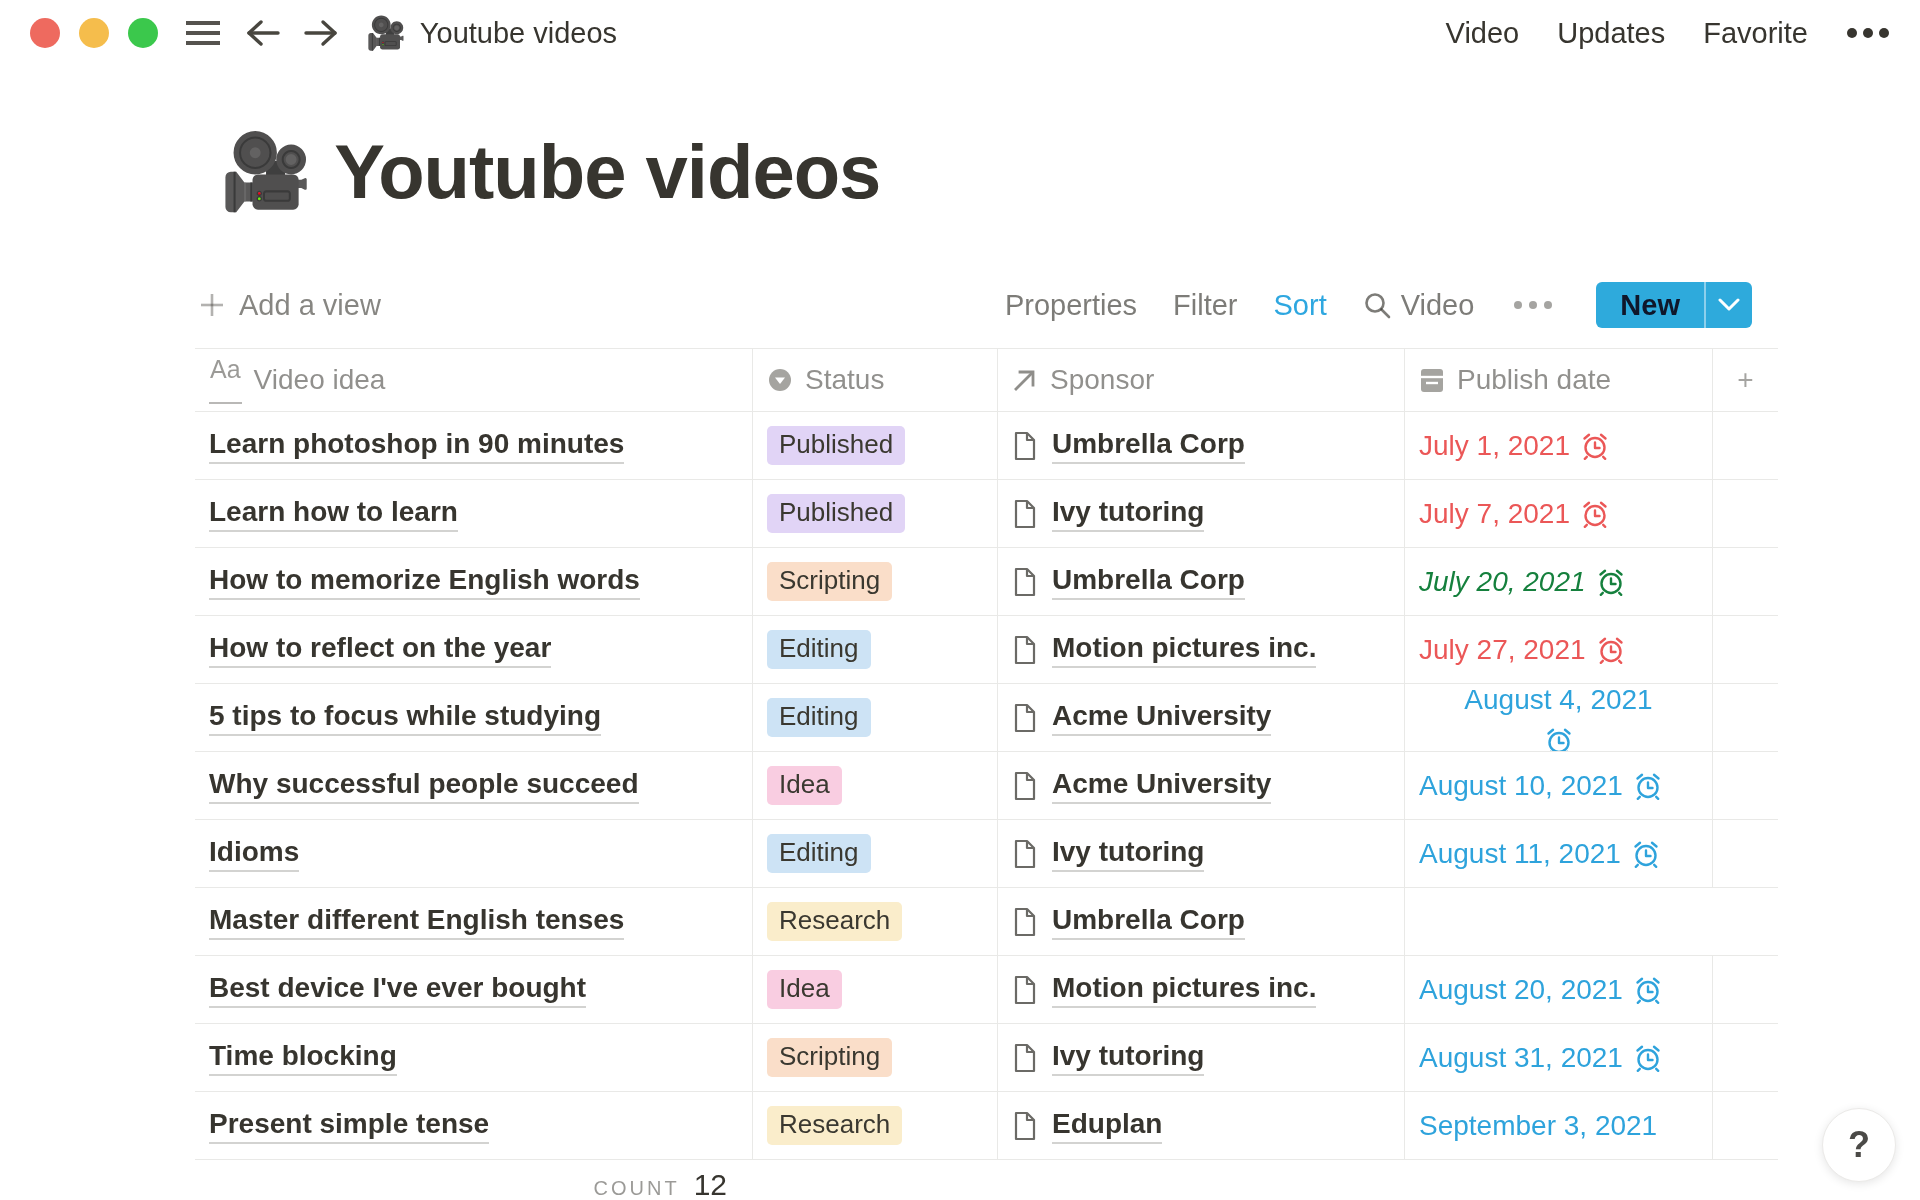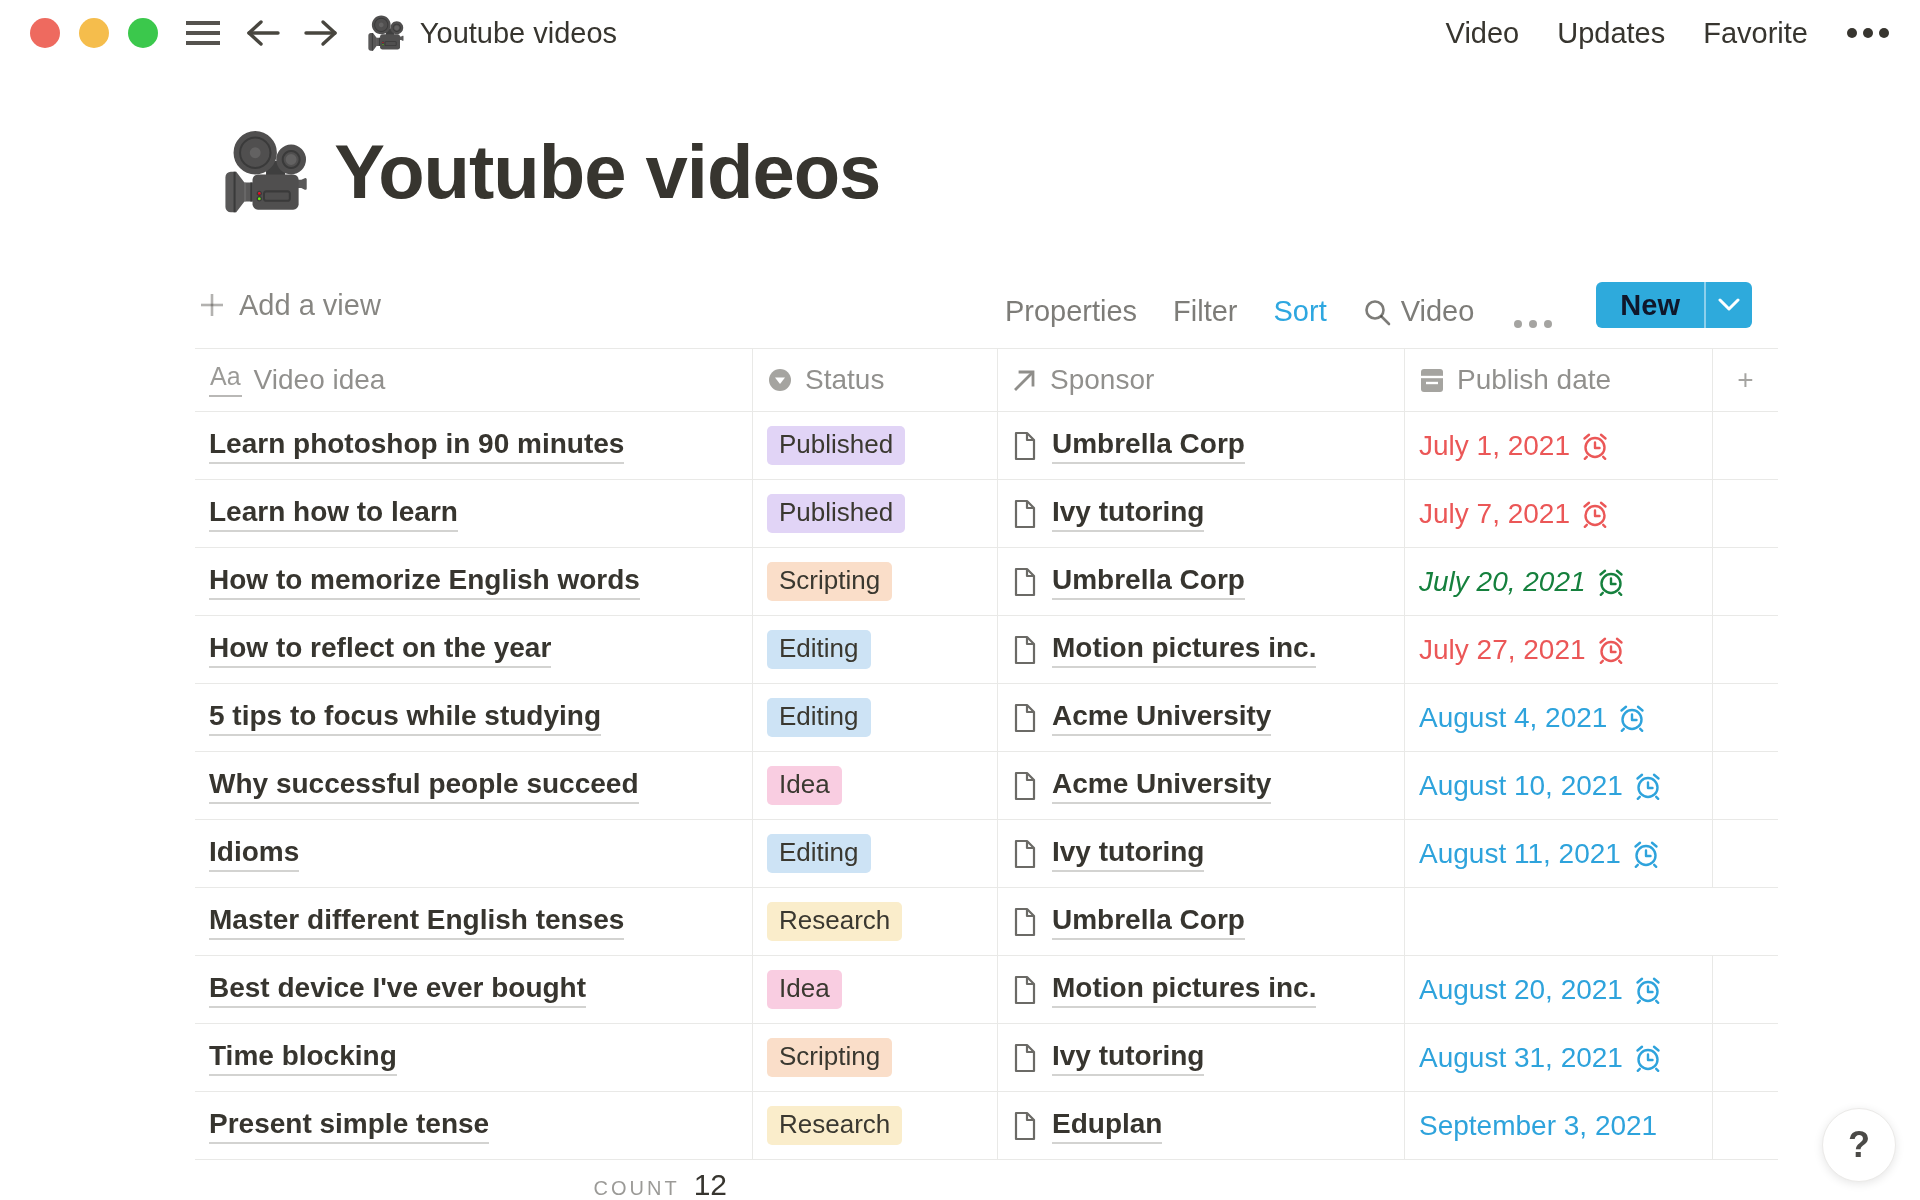--- a/index.html
+++ b/index.html
@@ -34,21 +34,21 @@
   }
   .page-emoji { font-size:74px; line-height:1; }
   .page-title { font-size:76px; font-weight:700; letter-spacing:-1px; color:#37352F; }
   
   .toolbar {
     position:absolute; left:199px; width:1553px; top:280px; height:50px;
     display:flex; align-items:center;
   }
   .add-view { display:flex; align-items:center; gap:14px; font-size:29px; color:rgba(55,53,47,0.6); }
   .add-view .plus { color:rgba(55,53,47,0.38); }
-  .toolbar-right { margin-left:auto; display:flex; align-items:flex-end; gap:36px; }
+  .toolbar-right { margin-left:auto; display:flex; align-items:center; gap:36px; }
   .tool-item { font-size:29px; color:rgba(55,53,47,0.65); }
   .tool-item.sort-active { color:#2EA7E0; }
   .search-group { display:flex; align-items:center; gap:10px; }
   .dots3 { display:flex; gap:7px; align-items:center; padding:0 4px; }
   .dots3 i { width:8px; height:8px; border-radius:50%; background:rgba(55,53,47,0.45); }
   .new-btn {
     display:flex; align-items:stretch; height:46px; border-radius:6px;
     overflow:hidden; margin-left:4px; cursor:default;
   }
   .new-btn .main {
@@ -63,21 +63,21 @@
   .thead { height:64px; border-top:1px solid #E9E9E7; border-bottom:1px solid #E9E9E7; }
   .th {
     display:flex; align-items:center; gap:12px; padding:0 14px;
     font-size:28px; color:rgba(55,53,47,0.55);
   }
   .th, .td { border-right:1px solid #E9E9E7; overflow:hidden; white-space:nowrap; }
   .th:last-child, .td:last-child { border-right:none; }
   .th.add-col { justify-content:center; color:rgba(55,53,47,0.45); border-right:none; }
   .aa-glyph {
     font-size:25px; color:rgba(55,53,47,0.5);
-    border-bottom:2px solid rgba(55,53,47,0.35); line-height:1.1; padding:0 1px 5px;
+    border-bottom:2px solid rgba(55,53,47,0.35); line-height:1.1; padding:0 1px 19px;
   }
   .row { height:68px; border-bottom:1px solid #E9E9E7; }
   .td { display:flex; align-items:center; padding:0 14px; font-size:28px; }
   .idea-text, .sponsor-text {
     font-weight:700; color:#37352F;
     border-bottom:2px solid rgba(55,53,47,0.22); padding-bottom:2px;
   }
   .pill {
     display:inline-block; font-size:26px; color:#3A3830;
     padding:4px 12px 6px; border-radius:5px; line-height:1.1;
@@ -372,21 +372,21 @@
     </div>
     <div class="td sponsor-cell">
       <span>
         <svg width="26" height="30" viewBox="0 0 26 30" fill="none" stroke="#6B6A66" stroke-width="2.2" stroke-linejoin="round">
                 <path d="M4 2 L15 2 L22 9 L22 28 L4 28 Z"></path>
                 <path d="M15 2 L15 9 L22 9"></path>
               </svg>
       </span>
       <span class="sponsor-text">Acme University</span>
     </div>
-    <div class="td date-cell" style="color: rgb(46, 163, 220);">
+    <div class="td date-cell" style="color: rgb(46, 163, 220); flex-direction: column;">
       <span>August 4, 2021</span>
       <span class="clock">
         <svg width="30" height="30" viewBox="0 0 30 30" fill="none" stroke="currentColor" stroke-width="2.4" stroke-linecap="round" stroke-linejoin="round">
                 <circle cx="15" cy="16.5" r="9.5"></circle>
                 <path d="M15 11.5 L15 17 L19.5 17"></path>
                 <path d="M4.5 7.5 L9 3.8"></path>
                 <path d="M25.5 7.5 L21 3.8"></path>
                 <path d="M6.8 25.8 L4.8 27.8"></path>
                 <path d="M23.2 25.8 L25.2 27.8"></path>
               </svg>

